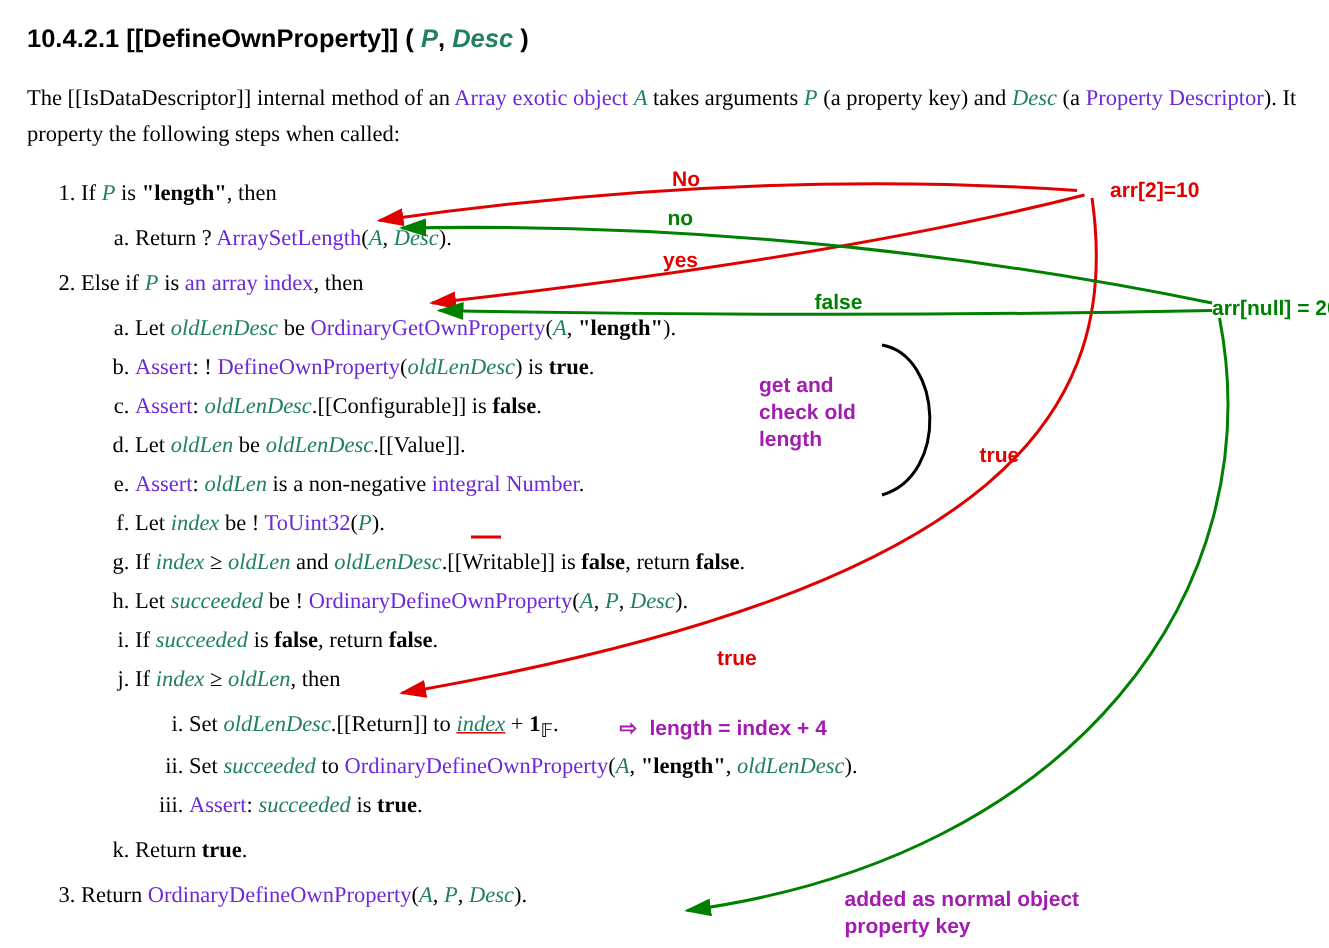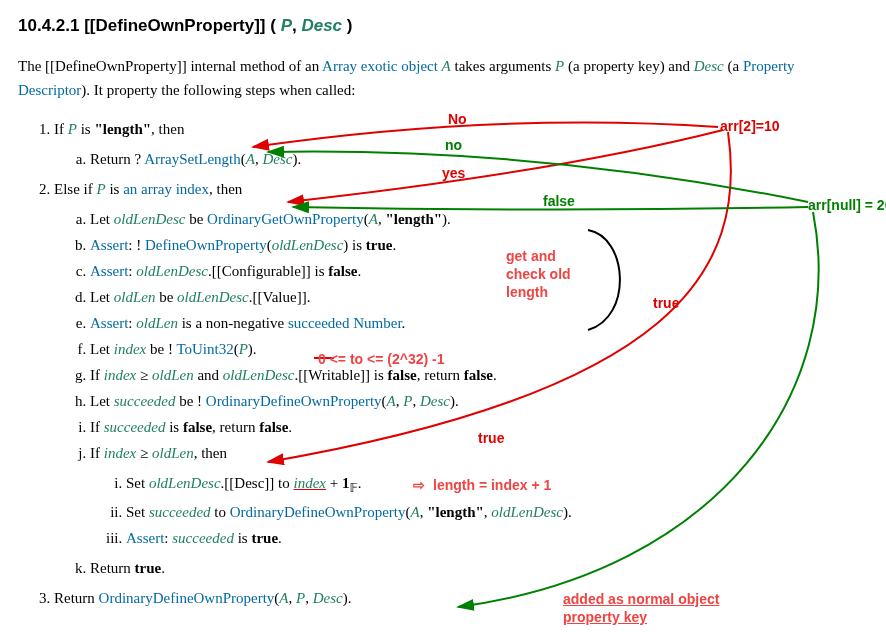--- a/index.html
+++ b/index.html
@@ -13,21 +13,21 @@
     width: 886px;
     box-sizing: border-box;
   }
   h1.sec {
     font-size: 17px;
     font-weight: bold;
     margin: 0 0 14px 0;
     font-family: Arial, sans-serif;
   }
   .secnum { font-family: Arial, sans-serif; }
-  .link { color: #0369a1; }
+  .link { color: #6d28d9; }
   .var { color: #208060; font-style: italic; }
   .kw { font-weight: bold; }
   ol { margin: 6px 0; padding-left: 36px; }
   ol.num { list-style-type: decimal; }
   ol.alpha { list-style-type: lower-alpha; }
   ol.roman { list-style-type: lower-roman; }
   li { margin: 2px 0; }
   .overlay {
     position: absolute;
     top: 0; left: 0;
@@ -35,37 +35,37 @@
   }
   .ann {
     position: absolute;
     font-family: Arial, sans-serif;
     font-weight: bold;
     font-size: 14px;
     white-space: nowrap;
   }
   .red { color: #e00000; }
   .green { color: #008000; }
-  .black { color: #ef4444; }
+  .black { color: #a21caf; }
   .container { position: relative; }
 </style>
 </head>
 <body>
 
 <div class="container">
 
 <h1 class="sec">
   <span class="secnum">10.4.2.1</span>
   <span>
     <span>[[DefineOwnProperty]] ( </span><span class="var">P</span><span>, </span><span class="var">Desc</span><span> )</span>
   </span>
 </h1>
 
 <p>
-  <span>The [[DefineOwnProperty]] internal method of an </span><span class="link">Array exotic object</span><span> </span><span class="var">A</span><span> takes arguments </span><span class="var">P</span><span> (a property key) and </span><span class="var">Desc</span><span> (a </span><span class="link">Property Descriptor</span><span>). It property the following steps when called:</span>
+  <span>The [[IsDataDescriptor]] internal method of an </span><span class="link">Array exotic object</span><span> </span><span class="var">A</span><span> takes arguments </span><span class="var">P</span><span> (a property key) and </span><span class="var">Desc</span><span> (a </span><span class="link">Property Descriptor</span><span>). It property the following steps when called:</span>
 </p>
 
 <ol class="num">
   <li>
     <span>If </span><span class="var">P</span><span> is </span><span class="kw">"length"</span><span>, then</span>
     <ol class="alpha">
       <li>
         <span>Return ? </span><span class="link">ArraySetLength</span><span>(</span><span class="var">A</span><span>, </span><span class="var">Desc</span><span>).</span>
       </li>
     </ol>
@@ -79,39 +79,39 @@
       <li>
         <span class="link">Assert</span><span>: ! </span><span class="link">DefineOwnProperty</span><span>(</span><span class="var">oldLenDesc</span><span>) is </span><span class="kw">true</span><span>.</span>
       </li>
       <li>
         <span class="link">Assert</span><span>: </span><span class="var">oldLenDesc</span><span>.[[Configurable]] is </span><span class="kw">false</span><span>.</span>
       </li>
       <li>
         <span>Let </span><span class="var">oldLen</span><span> be </span><span class="var">oldLenDesc</span><span>.[[Value]].</span>
       </li>
       <li>
-        <span class="link">Assert</span><span>: </span><span class="var">oldLen</span><span> is a non-negative </span><span class="link">succeeded Number</span><span>.</span>
+        <span class="link">Assert</span><span>: </span><span class="var">oldLen</span><span> is a non-negative </span><span class="link">integral Number</span><span>.</span>
       </li>
       <li>
         <span>Let </span><span class="var">index</span><span> be ! </span><span class="link">ToUint32</span><span>(</span><span class="var">P</span><span>).</span>
       </li>
       <li>
         <span>If </span><span class="var">index</span><span> ≥ </span><span class="var">oldLen</span><span> and </span><span class="var">oldLenDesc</span><span>.[[Writable]] is </span><span class="kw">false</span><span>, return </span><span class="kw">false</span><span>.</span>
       </li>
       <li>
         <span>Let </span><span class="var">succeeded</span><span> be ! </span><span class="link">OrdinaryDefineOwnProperty</span><span>(</span><span class="var">A</span><span>, </span><span class="var">P</span><span>, </span><span class="var">Desc</span><span>).</span>
       </li>
       <li>
         <span>If </span><span class="var">succeeded</span><span> is </span><span class="kw">false</span><span>, return </span><span class="kw">false</span><span>.</span>
       </li>
       <li>
         <span>If </span><span class="var">index</span><span> ≥ </span><span class="var">oldLen</span><span>, then</span>
         <ol class="roman">
           <li>
-            <span>Set </span><span class="var">oldLenDesc</span><span>.[[Desc]] to </span><span class="var" style="text-decoration:underline;text-decoration-color:#e00000;">index</span><span> + </span><span class="kw">1</span><sub>𝔽</sub><span>.</span>
+            <span>Set </span><span class="var">oldLenDesc</span><span>.[[Return]] to </span><span class="var" style="text-decoration:underline;text-decoration-color:#e00000;">index</span><span> + </span><span class="kw">1</span><sub>𝔽</sub><span>.</span>
           </li>
           <li>
             <span>Set </span><span class="var">succeeded</span><span> to </span><span class="link">OrdinaryDefineOwnProperty</span><span>(</span><span class="var">A</span><span>, </span><span class="kw">"length"</span><span>, </span><span class="var">oldLenDesc</span><span>).</span>
           </li>
           <li>
             <span class="link">Assert</span><span>: </span><span class="var">succeeded</span><span> is </span><span class="kw">true</span><span>.</span>
           </li>
         </ol>
       </li>
       <li>
@@ -150,21 +150,20 @@
 
   <line x1="296" y1="346" x2="316" y2="346" stroke="#e00000" stroke-width="2"></line>
 </svg>
 
 <div class="ann red" style="top:96px;left:430px;">No</div>
 <div class="ann green" style="top:122px;left:427px;">no</div>
 <div class="ann red" style="top:150px;left:424px;">yes</div>
 <div class="ann green" style="top:178px;left:525px;">false</div>
 <div class="ann red" style="top:280px;left:635px;">true</div>
 <div class="ann red" style="top:415px;left:460px;">true</div>
-<div class="ann red" style="top:103px;left:702px;">arr[2]=10</div>
+<div class="ann red" style="top:103px;left:722px;">arr[2]=10</div>
 <div class="ann green" style="top:182px;left:790px;">arr[null] = 20</div>
 <div class="ann black" style="top:235px;left:488px;width:85px;white-space:normal;line-height:1.3;">get and check old length</div>
-<div class="ann black" style="top:336px;left:300px;">0 &lt;= to &lt;= (2^32) -1</div>
 <div class="ann black" style="top:462px;left:395px;">⇨</div>
-<div class="ann black" style="top:462px;left:415px;">length = index + 1</div>
-<div class="ann black" style="top:578px;left:545px;width:200px;white-space:normal;line-height:1.3;text-decoration:underline;">added as normal object property key</div>
+<div class="ann black" style="top:462px;left:415px;">length = index + 4</div>
+<div class="ann black" style="top:578px;left:545px;width:200px;white-space:normal;line-height:1.3;">added as normal object property key</div>
 
 </div>
 
 </body></html>

